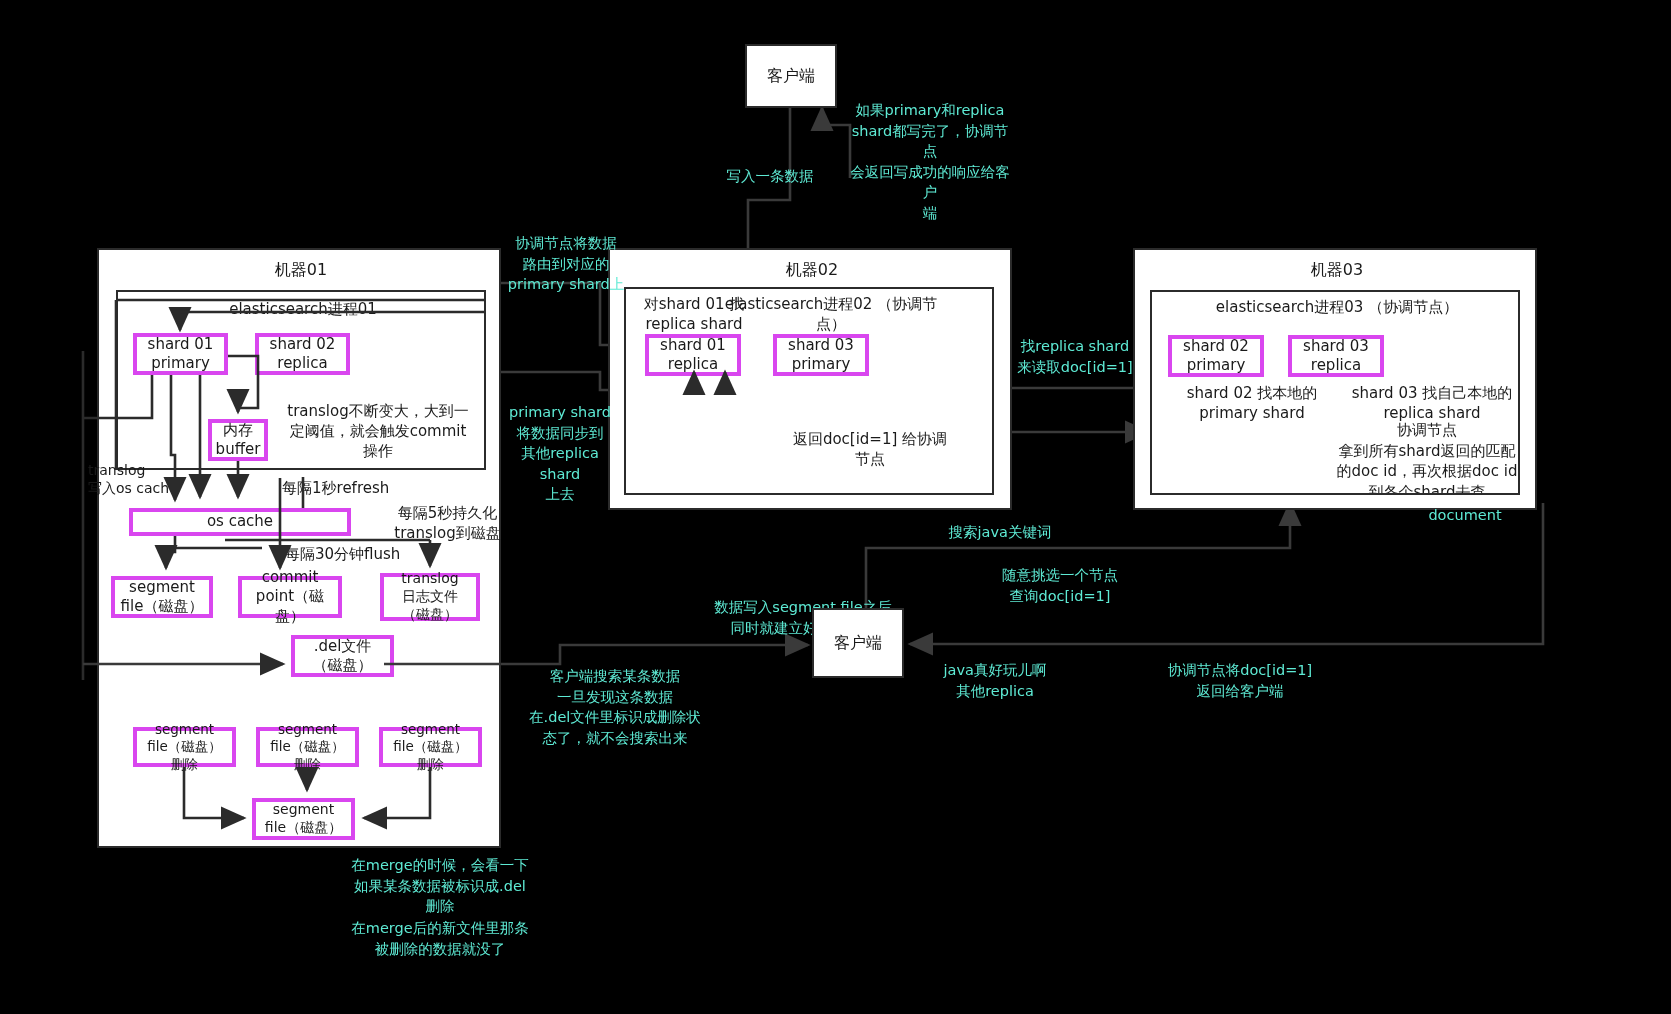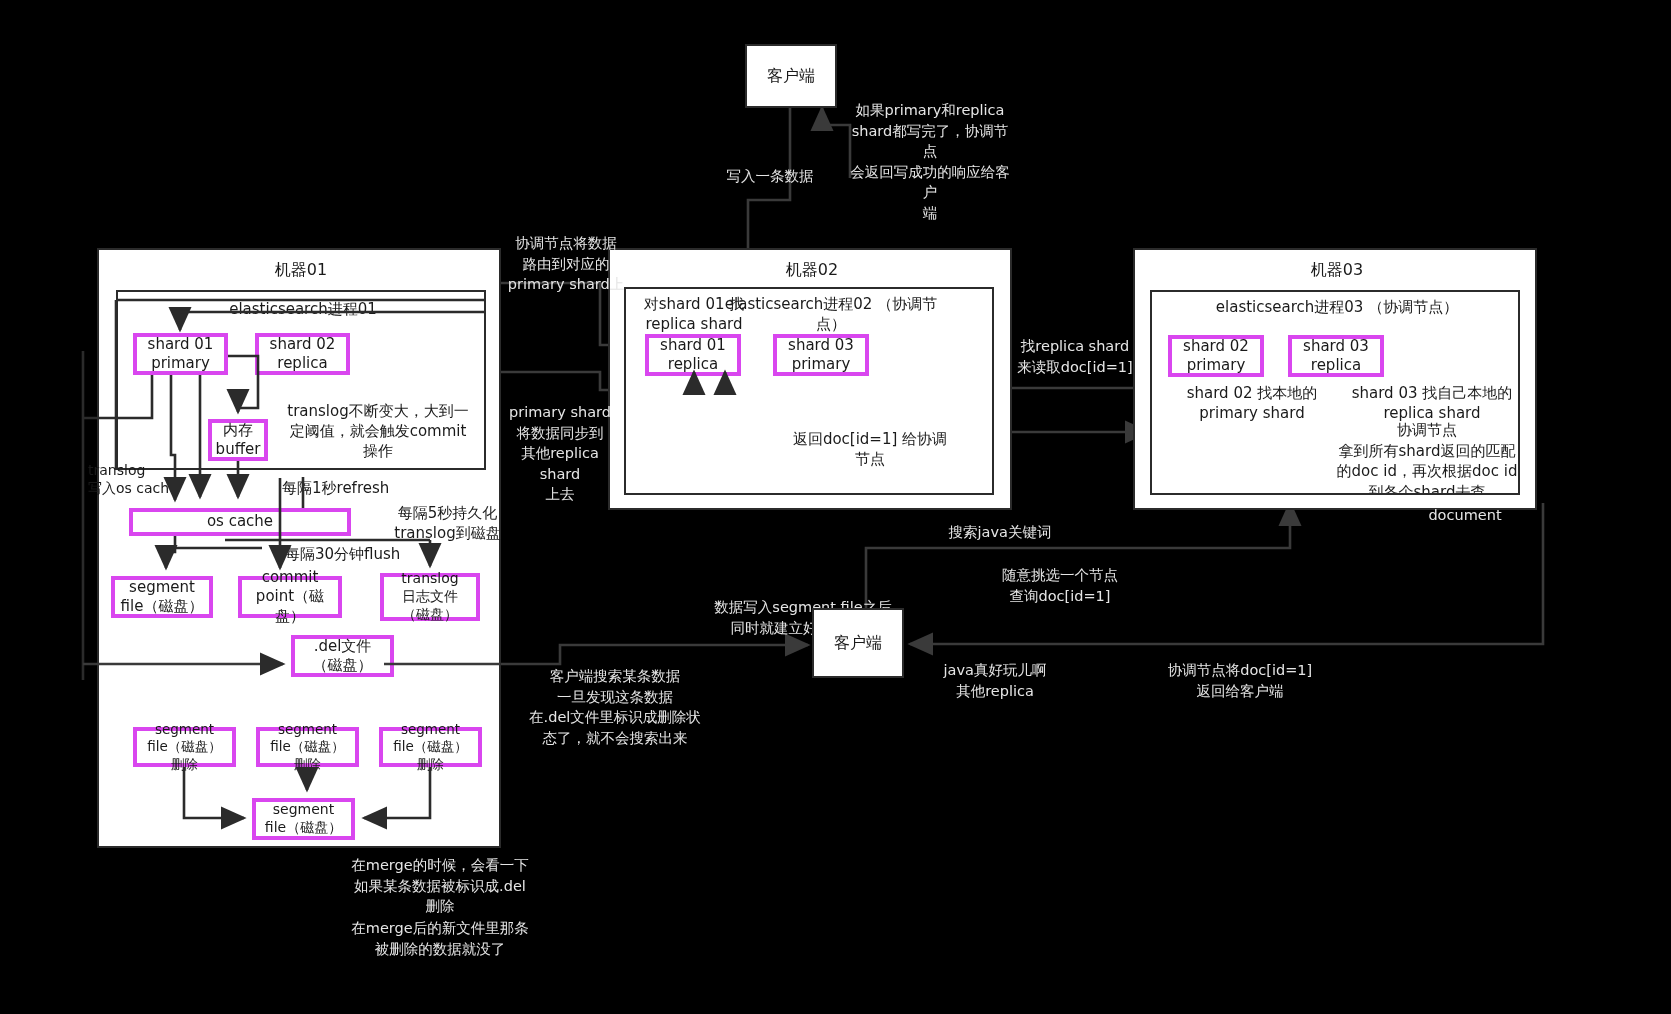--- a/index.html
+++ b/index.html
@@ -8,21 +8,21 @@
   .stage{position:absolute;left:0;top:0;width:1671px;height:1014px;}
   svg.wires{position:absolute;left:0;top:0;width:1671px;height:1014px;pointer-events:none;}
   .panel{position:absolute;background:#fff;border:2px solid #2b2b2b;box-sizing:border-box;}
   .inner{position:absolute;background:#fff;border:2px solid #2b2b2b;box-sizing:border-box;}
   .box{position:absolute;background:#fff;border:4px solid #d946ef;box-sizing:border-box;
        display:flex;align-items:center;justify-content:center;text-align:center;
        color:#1a1a1a;font-size:15px;line-height:1.28;}
   .box span{display:block;}
   .ttl{position:absolute;color:#1a1a1a;font-size:16px;text-align:center;line-height:1.3;}
   .blk{position:absolute;color:#1a1a1a;font-size:15px;text-align:center;line-height:1.32;}
-  .gray{position:absolute;color:#e5e5e5;font-size:14.5px;text-align:center;line-height:1.42;}
+  .gray{position:absolute;color:#5eead4;font-size:14.5px;text-align:center;line-height:1.42;}
   .clientbox{position:absolute;background:#fff;border:2px solid #2b2b2b;box-sizing:border-box;
        display:flex;align-items:center;justify-content:center;color:#1a1a1a;font-size:16px;}
   .z{z-index:5;}
 </style>
 </head>
 <body>
 
 <div class="stage">
 
   <svg class="wires" viewBox="0 0 1671 1014">

